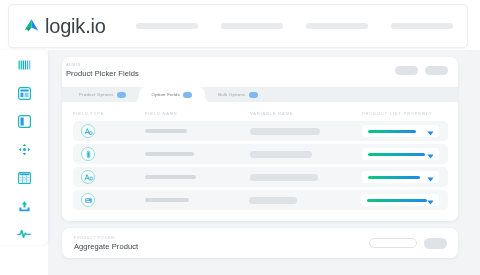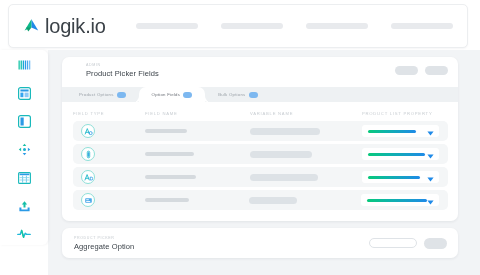--- a/index.html
+++ b/index.html
@@ -103,21 +103,21 @@
     background: #ffffff;
     border-radius: 7px;
     box-shadow: 0 1px 3px rgba(16,24,40,0.07);
     overflow: hidden;
   }
 
   .main-card { width: 396px; height: 164px; position: relative; }
 
   .card-head {
     height: 30px;
-    padding: 5px 10px 0 24px;
+    padding: 5px 10px 0 4px;
     display: flex;
     align-items: flex-start;
     justify-content: space-between;
   }
   .eyebrow {
     font-size: 3.6px;
     letter-spacing: 0.6px;
     color: #c4c9ce;
     text-transform: uppercase;
     line-height: 6px;
@@ -540,21 +540,21 @@
             </div>
           </div>
 
         </div>
       </div>
     </div>
 
     <div class="card bottom-card">
       <div class="bottom-left">
         <div class="eyebrow">Product Picker</div>
-        <div class="card-title">Aggregate Option</div>
+        <div class="card-title">Aggregate Product</div>
       </div>
       <div class="bottom-actions">
         <span class="outline-pill"></span>
         <span class="solid-pill"></span>
       </div>
     </div>
 
   </div>
 </div>
 

